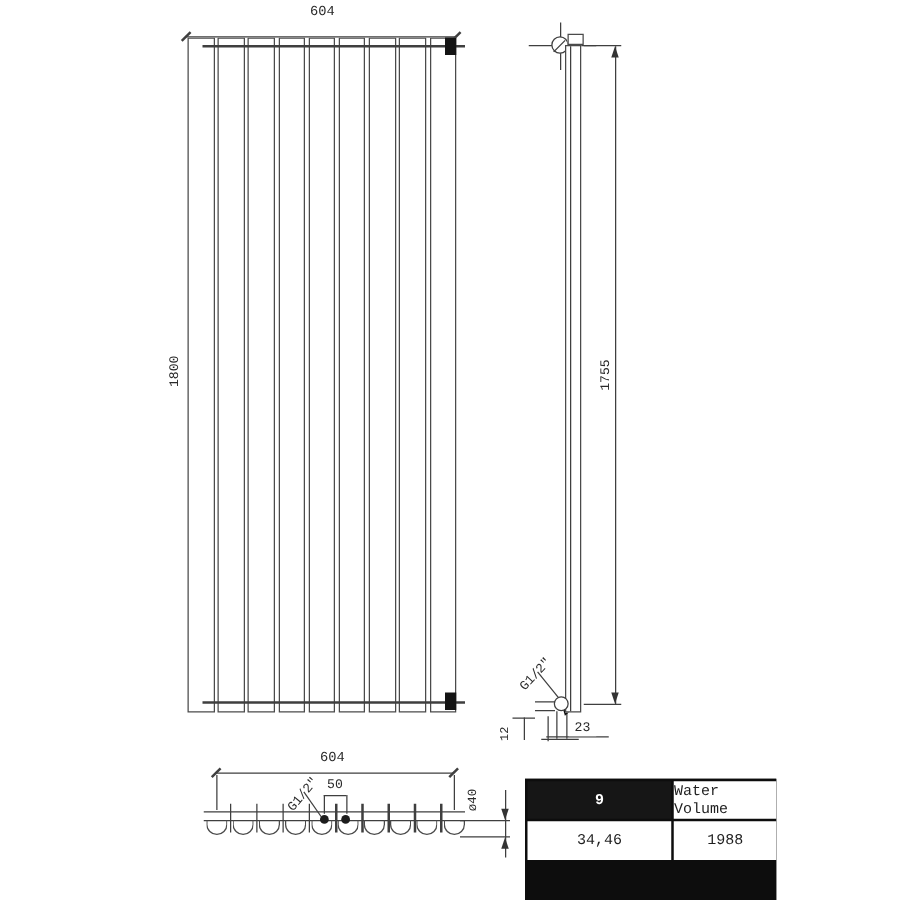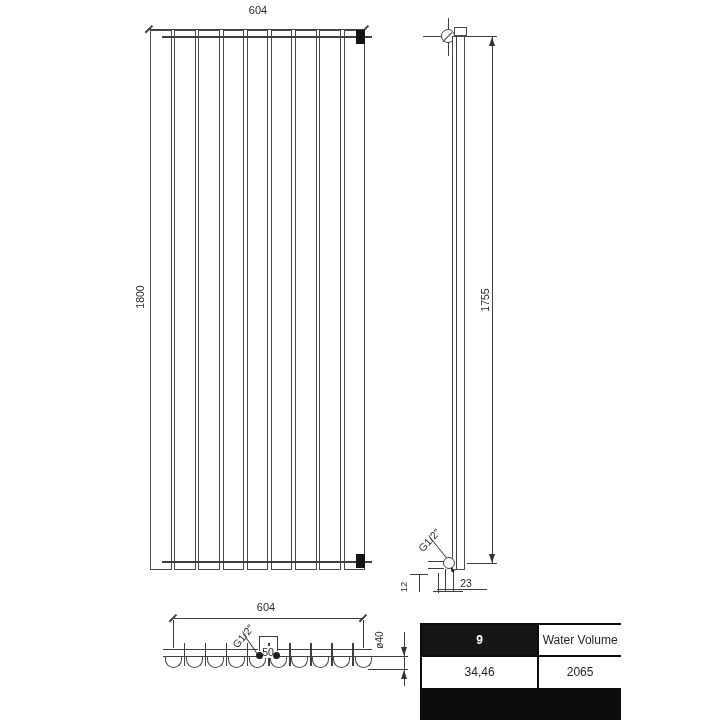--- a/index.html
+++ b/index.html
@@ -1,17 +1,17 @@
 <!DOCTYPE html>
 <html style="--line: #3f3f3f; --hdr: #161616;"><head>
 <meta charset="utf-8">
 <style>
   html,body{margin:0;padding:0;background:#fff;}
   #stage{position:relative;width:700px;height:720px;background:#fff;overflow:hidden;
-         font-family:Liberation Sans, sans-serif;}
+         font-family:Liberation Mono, monospace;}
   .hline,.vline{position:absolute;background:var(--line,#3f3f3f);}
   .dim{position:absolute;font-size:10.5px;line-height:12px;color:#2a2a2a;background:#fff;
        text-align:center;white-space:nowrap;}
   .rot{transform:rotate(-90deg);}
   .tick45{position:absolute;width:1.5px;height:10px;background:var(--line,#3f3f3f);transform:rotate(45deg);}
   .circle{position:absolute;border:1.5px solid var(--line,#3f3f3f);border-radius:50%;background:#fff;box-sizing:border-box;}
   .arrow{position:absolute;width:0;height:0;border:solid transparent;}
   .arrow.up{border-width:0 3.5px 9px 3.5px;border-bottom-color:#333;}
   .arrow.down{border-width:9px 3.5px 0 3.5px;border-top-color:#333;}
   .cap{position:absolute;background:#141414;}
@@ -131,36 +131,36 @@
         <div class="scallop" style="left: 270.1px; top: 656px;"></div>
         <div class="scallop" style="left: 291.2px; top: 656px;"></div>
         <div class="scallop" style="left: 312.3px; top: 656px;"></div>
         <div class="scallop" style="left: 333.4px; top: 656px;"></div>
         <div class="scallop" style="left: 354.5px; top: 656px;"></div>
       </div>
 
     <div class="dot" style="left:255.5px;top:651.5px;"></div>
     <div class="dot" style="left:272.5px;top:651.5px;"></div>
 
-    <div class="dim" style="left:258px;top:646px;width:20px;">50</div>
+    <div class="dim" style="left:258px;top:622px;width:20px;">50</div>
     <div class="hline" style="left:259px;top:636px;width:18px;height:1px;"></div>
     <div class="vline" style="left:259px;top:636px;width:1px;height:15px;"></div>
     <div class="vline" style="left:276.5px;top:636px;width:1px;height:15px;"></div>
 
     <div class="dim" style="left:219px;top:630px;width:48px;transform:rotate(-50deg);background:transparent;">G1/2"</div>
     <div class="diag" style="left:243px;top:633px;width:24px;transform:rotate(55deg);"></div>
 
     <div class="hline" style="left:368px;top:656px;width:40px;height:1px;"></div>
     <div class="hline" style="left:368px;top:669px;width:40px;height:1px;"></div>
     <div class="vline" style="left:403.5px;top:632px;width:1px;height:54px;"></div>
     <div class="arrow down" style="left:400.5px;top:647px;"></div>
     <div class="arrow up" style="left:400.5px;top:670px;"></div>
     <div class="dim rot" style="left:365px;top:634px;width:30px;font-size:10px;">ø40</div>
   </div>
 
   <div id="spec">
     <div class="cell hd">9</div>
     <div class="cell">Water Volume</div>
     <div class="cell">34,46</div>
-    <div class="cell">2065</div>
+    <div class="cell">1988</div>
   </div>
 
 </div>
 
 </body></html>

